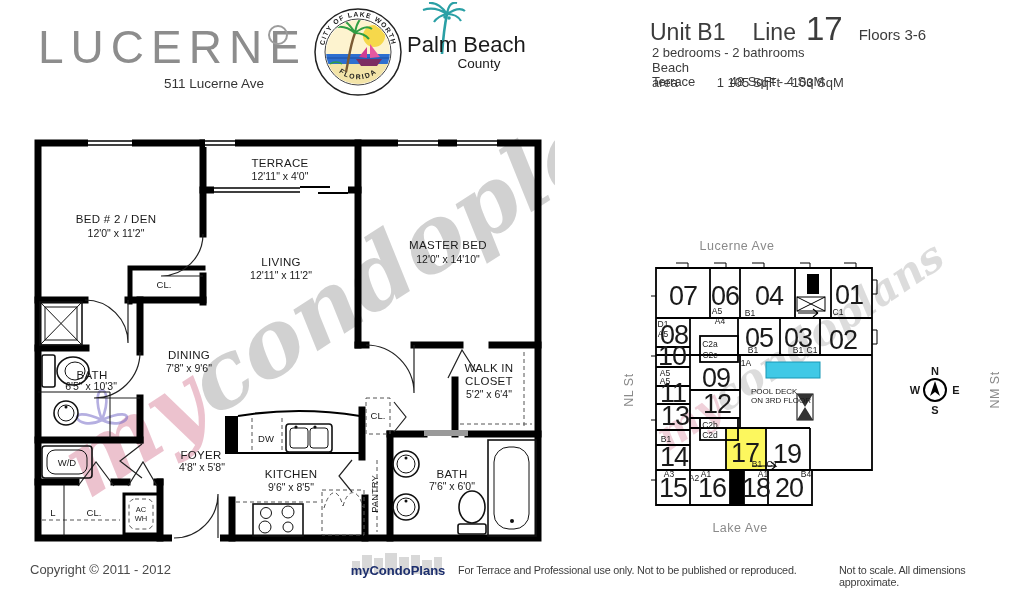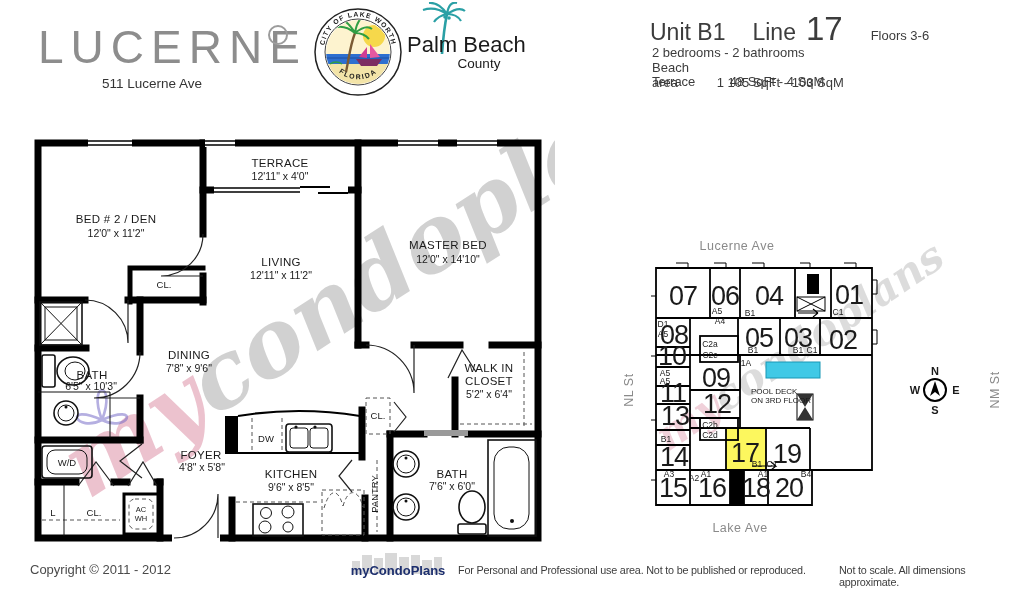--- a/index.html
+++ b/index.html
@@ -2,26 +2,26 @@
 <html><head>
 <meta charset="utf-8">
 <style>
   html,body{margin:0;padding:0;background:#fff;}
   .page{position:relative;width:1024px;height:590px;background:#fff;overflow:hidden;
         font-family:"Liberation Sans",sans-serif;border-radius:11px;}
   .abs{position:absolute;}
   
   .lucerne{left:38px;top:20px;font-size:46px;color:#8d8d8d;letter-spacing:7px;}
   .lucerne-ring{left:268px;top:25px;width:16px;height:16px;border:2.5px solid #9c9c9c;border-radius:50%;}
-  .address{left:40px;top:76px;width:224px;text-align:center;font-size:13.5px;color:#353535;}
+  .address{left:40px;top:76px;width:224px;text-align:right;font-size:13.5px;color:#353535;}
   .unit-row1{left:650px;top:10px;display:flex;align-items:baseline;color:#3c3c3c;}
   .u-unit{font-size:23px;}
   .u-line{font-size:23px;margin-left:27px;}
   .u-num{font-size:33px;margin-left:10px;}
-  .u-floors{font-size:13px;margin-left:28px;}
+  .u-floors{font-size:15px;margin-left:16px;}
   .unit-l2{left:652px;top:45px;font-size:13px;color:#3c3c3c;}
   .unit-l3{left:652px;top:60px;font-size:13px;color:#3c3c3c;}
   .unit-l4{left:652px;top:74px;font-size:13px;color:#3c3c3c;}
   .u-lbl{display:inline-block;width:61px;}
   .u-pad{padding-left:13px;}
   
   .f-copy{left:30px;top:562px;font-size:13px;color:#4a4a4a;}
   .f-ren{left:183px;top:552px;display:flex;align-items:flex-start;}
   .f-ren-word{font-size:16px;color:#b0b0b0;letter-spacing:1px;margin-left:2px;margin-top:8px;}
   .f-brand{left:350px;top:552px;width:96px;height:26px;}
@@ -410,15 +410,15 @@
           <rect x="35" y="1" width="12" height="21"></rect>
         <rect x="49" y="5" width="10" height="17"></rect>
           <rect x="61" y="3" width="9" height="19"></rect>
         <rect x="72" y="8" width="10" height="14"></rect>
           <rect x="84" y="5" width="8" height="17"></rect>
       </g>
     </svg>
     <span class="f-brand-text">myCondoPlans</span>
   </div>
 
-  <div class="abs f-usage">For Personal and Professional use area.  Not to be published or reproduced.</div>
+  <div class="abs f-usage">For Terrace and Professional use only.  Not to be published or reproduced.</div>
   <div class="abs f-disc">Not to scale.  All dimensions approximate.</div>
 </div>
 
 </body></html>

